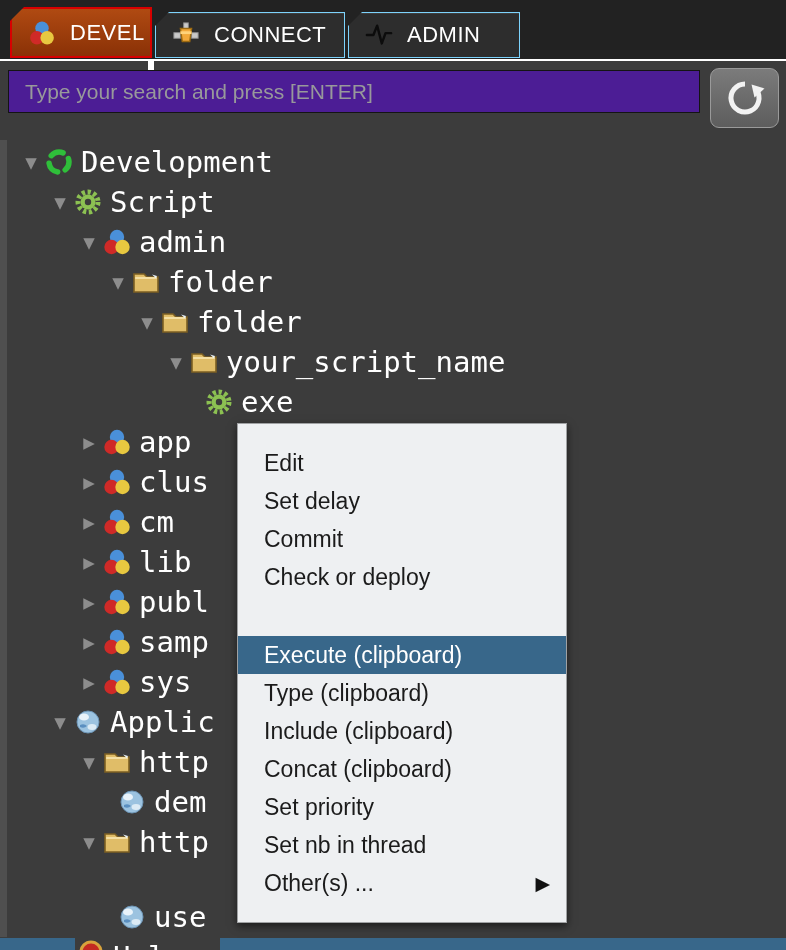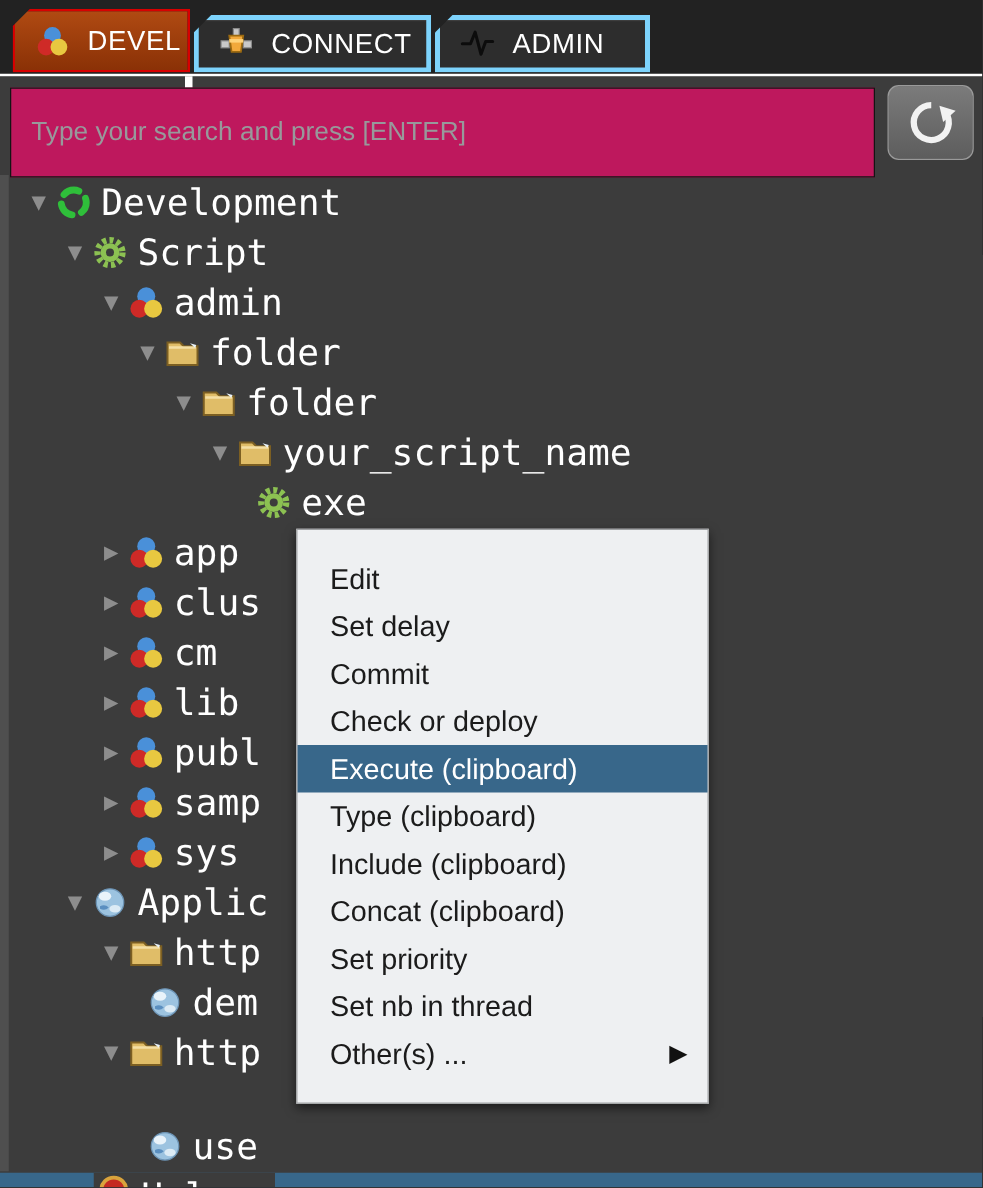--- a/index.html
+++ b/index.html
@@ -17,30 +17,30 @@
     color:#ffffff; font-size:22px; letter-spacing:0.5px; cursor:default;
     clip-path: polygon(14px 0, 100% 0, 100% 100%, 0 100%, 0 14px);
     padding-left:16px;
   }
   .tab.active {
     left:10px; top:7px; width:142px; height:51px;
     background:linear-gradient(#b04a12, #8a3106);
     border:2px solid #d80000;
   }
   .tab.plain {
-    background:#2d2d2d; border:4px solid #7dd3fc;
+    background:#2d2d2d; border:1px solid #7dd3fc;
     box-shadow: inset 0 1px 0 #3e3e3e;
   }
   .tab.t1 { left:155px; top:12px; width:190px; height:46px; }
   .tab.t2 { left:348px; top:12px; width:172px; height:46px; }
   .tab .ticon { display:inline-flex; width:28px; height:28px; }
   
   .search {
-    position:absolute; left:8px; top:70px; width:692px; height:72px;
-    background:#be185d; border:1px solid #141414; color:#d8d8d8;
+    position:absolute; left:8px; top:70px; width:692px; height:43px;
+    background:#4c1d95; border:1px solid #141414; color:#d8d8d8;
     font-size:21px; padding:0 16px; outline:none;
     font-family:"Liberation Sans", sans-serif;
   }
   .search::placeholder { color:#98999b; opacity:1; }
   .refresh-btn {
     position:absolute; left:710px; top:68px; width:69px; height:60px;
     background:linear-gradient(#7b7b7b,#5d5d5d); border:1px solid #9a9a9a;
     border-radius:9px; display:flex; align-items:center; justify-content:center;
     cursor:pointer;
   }
@@ -62,21 +62,21 @@
   .menu {
     position:absolute; left:237px; top:423px; width:330px;
     background:#eef0f2; border:1px solid #9fa1a3;
     box-shadow:0 3px 8px rgba(0,0,0,0.55);
     padding:20px 0; z-index:10;
   }
   .menu-item {
     height:38px; display:flex; align-items:center;
     padding:0 16px 0 26px; font-size:23px; color:#1b1b1b; cursor:default;
   }
-  .menu-item.sel { background:#38678a; color:#ffffff; }
+  .menu-item.sel { background:#38678a; color:#ffffff;margin-top:40px; }
   .menu-item .sub-arrow { margin-left:auto; font-size:19px; color:#111111; font-family:"DejaVu Sans", sans-serif; }
   
   .bottom-row { position:absolute; left:0; top:938px; width:786px; height:12px; overflow:hidden; z-index:5; }
   .bottom-blue { position:absolute; left:0; top:0; width:786px; height:12px; background:#38678a; }
   .bottom-dark { position:absolute; left:75px; top:0; width:145px; height:12px; background:#3c3c3c; }
   .bottom-icon { position:absolute; left:3px; top:1px; width:26px; height:26px; }
   .bottom-label {
     position:absolute; left:38px; top:2px; color:#ffffff;
     font-family:"DejaVu Sans Mono", monospace; font-size:29px;
   }

